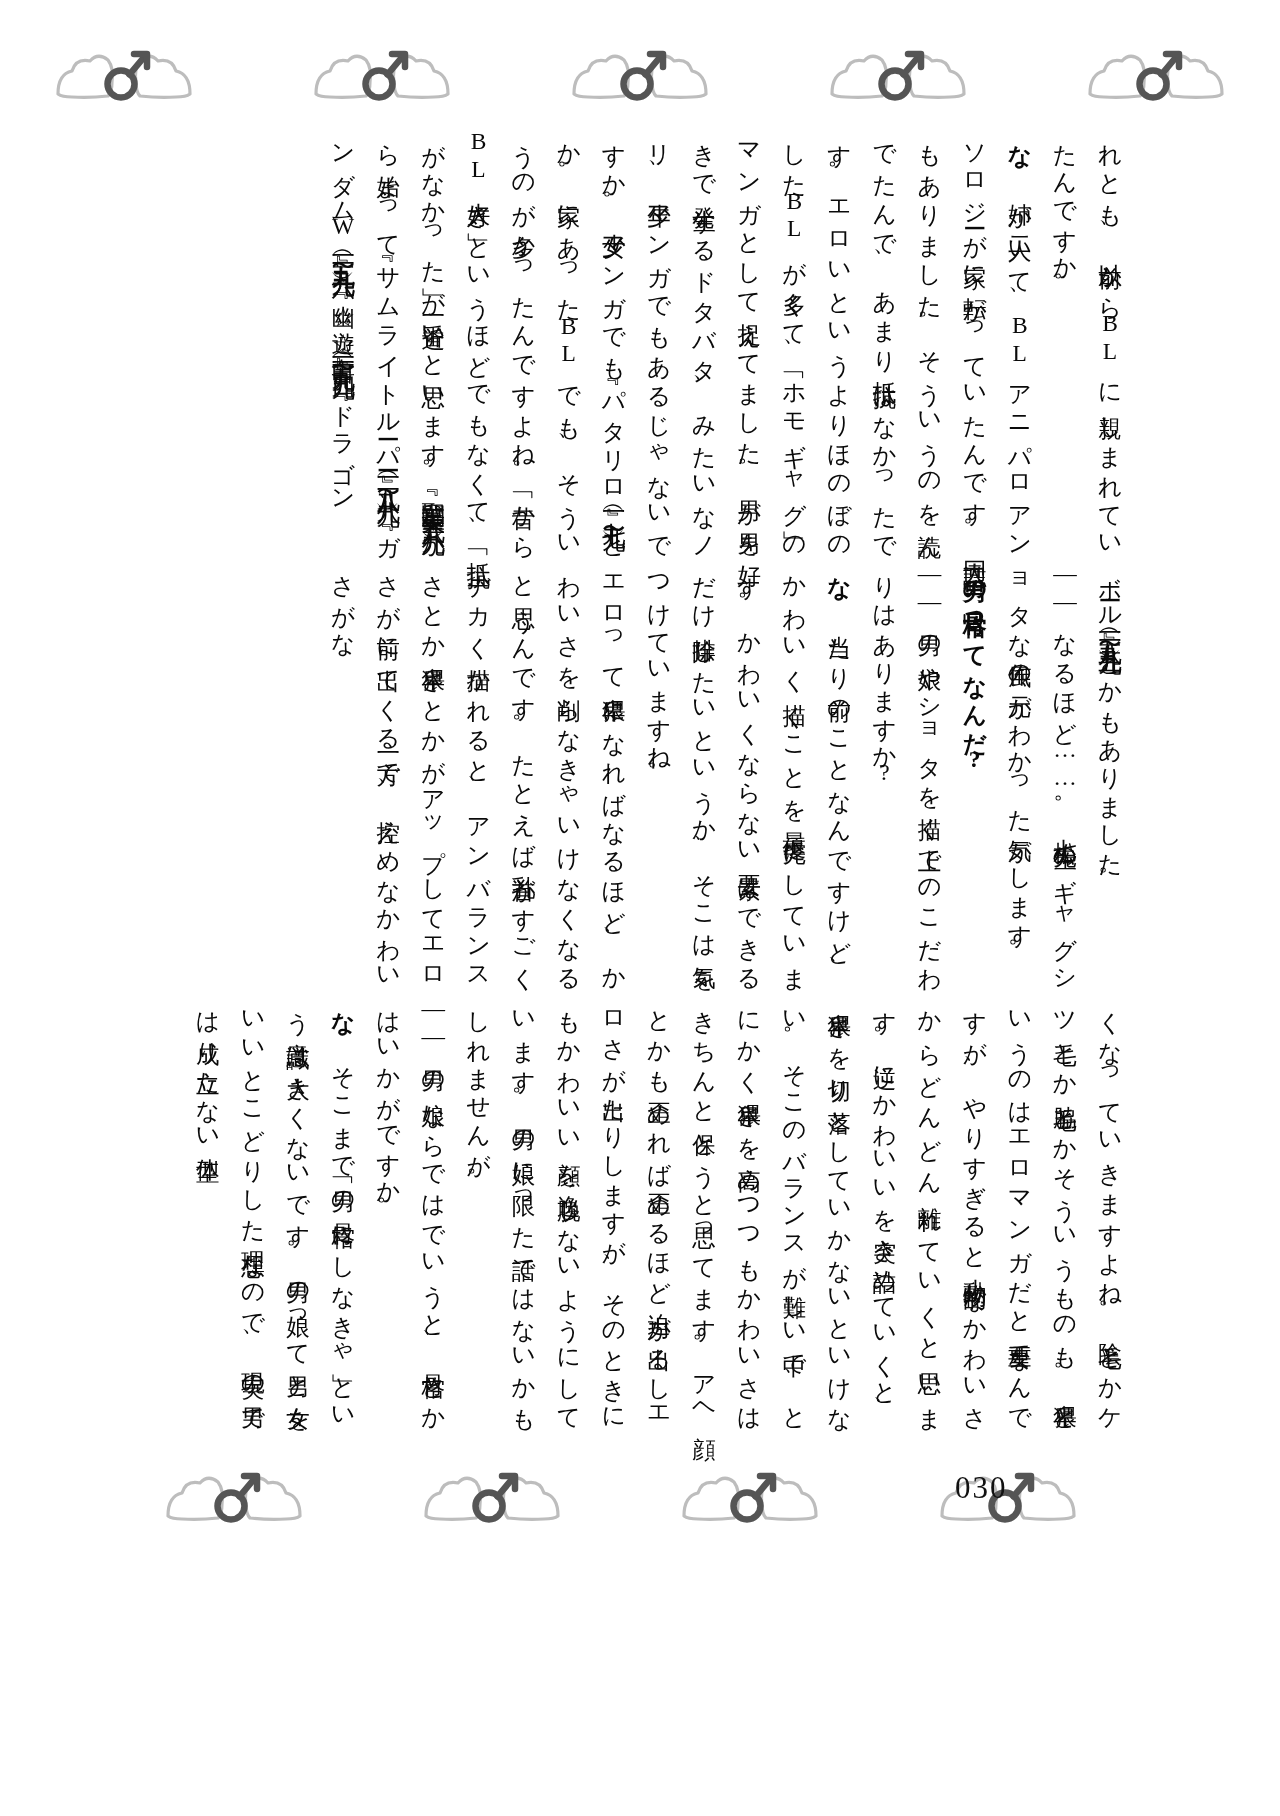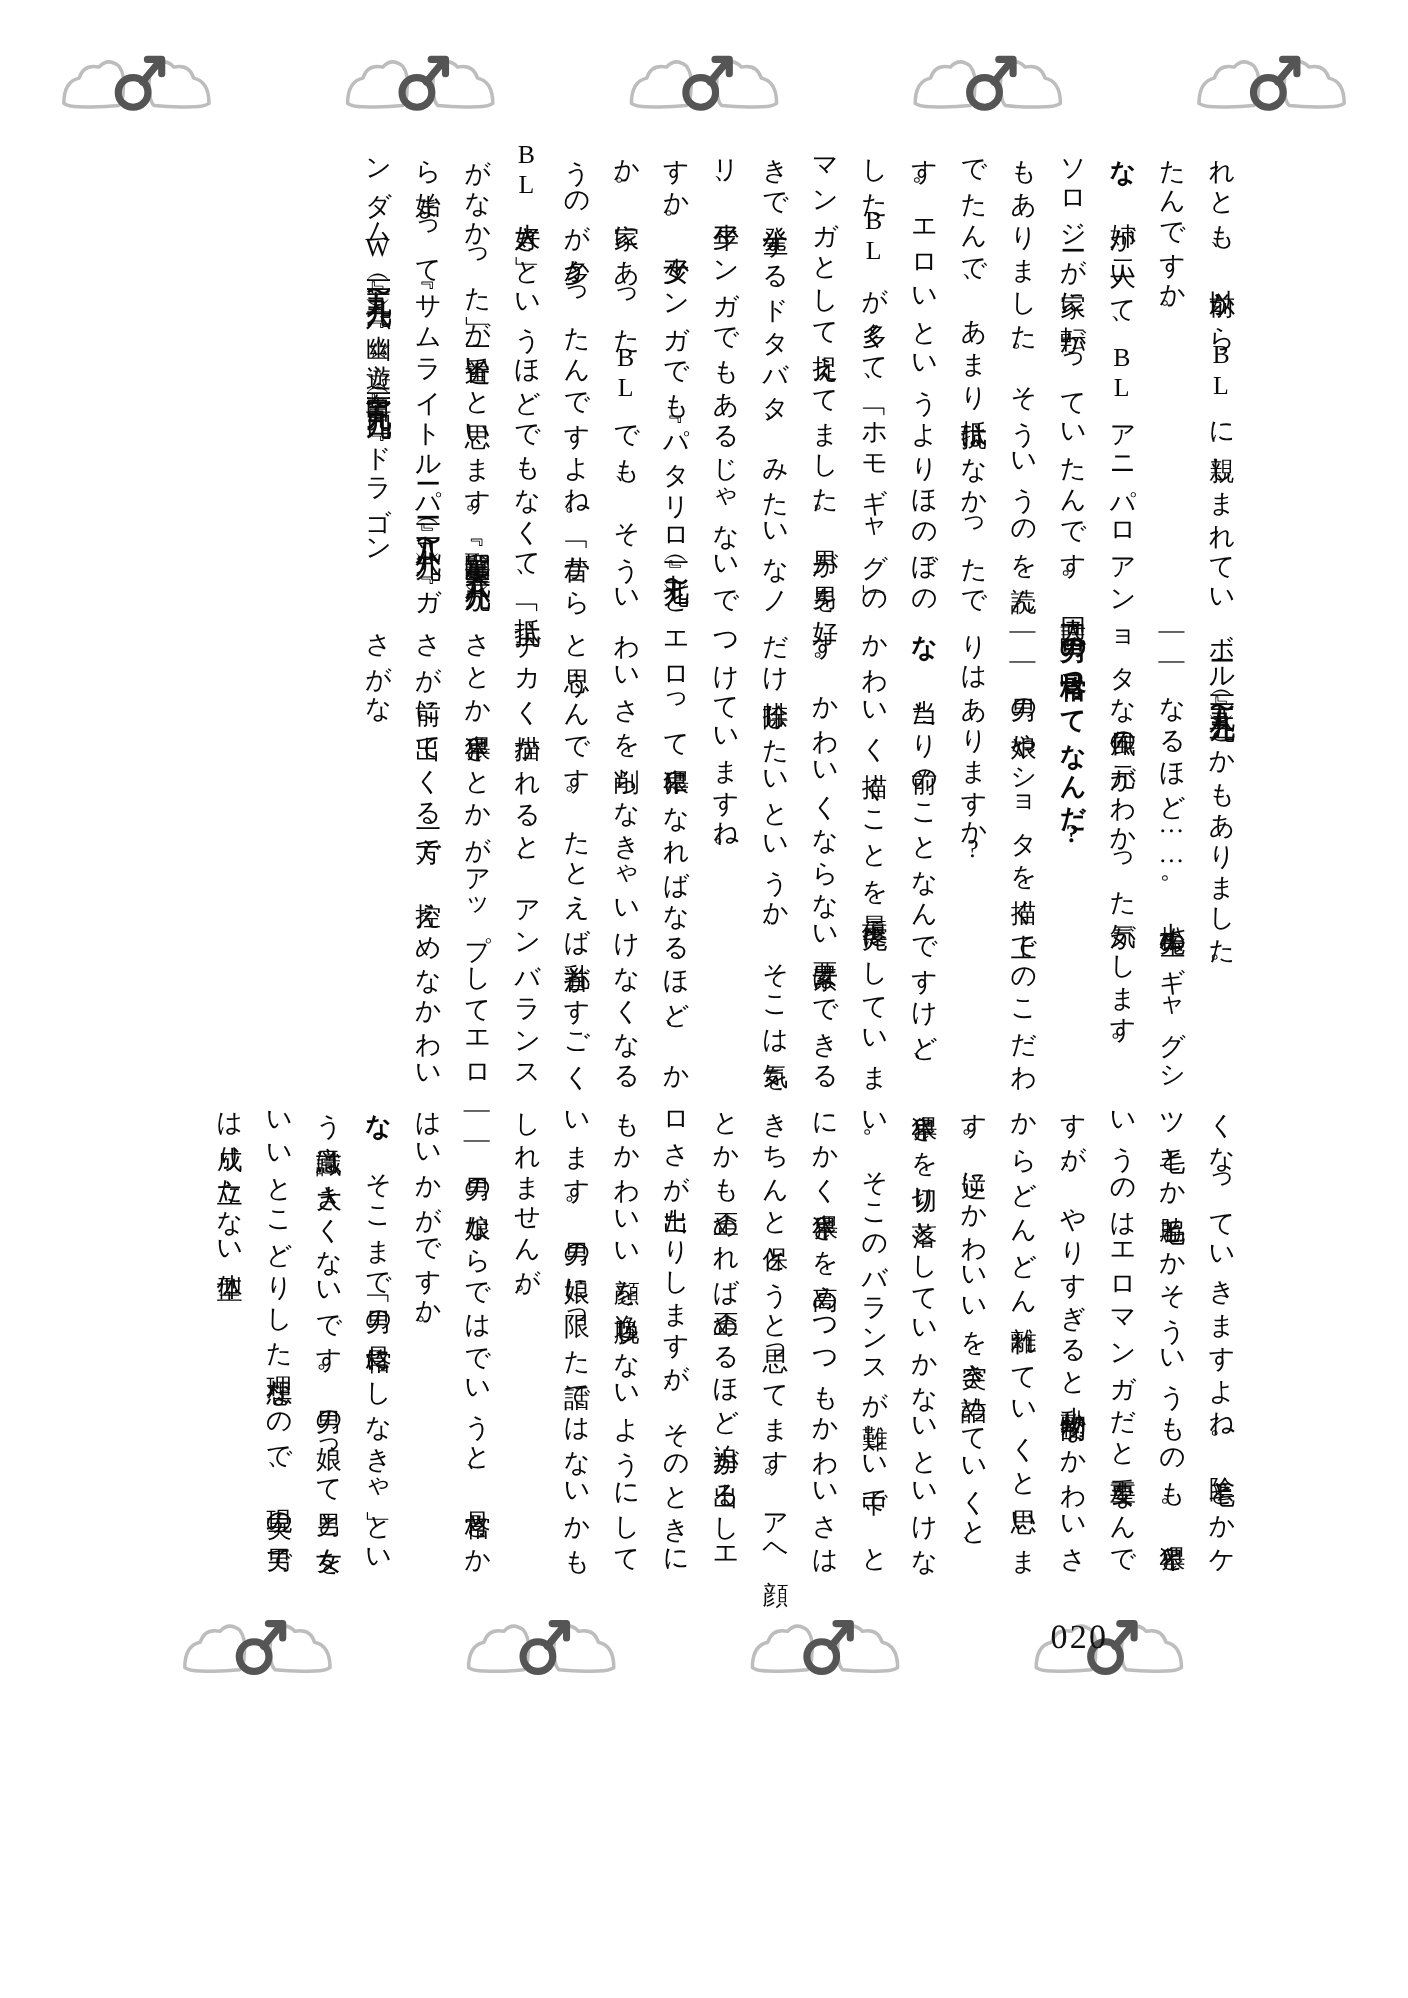--- a/index.html
+++ b/index.html
@@ -223,15 +223,15 @@
         </g>
         <g fill="none" stroke="#555" stroke-width="6.5" stroke-linecap="round" stroke-linejoin="round">
           <circle cx="71" cy="50" r="13.5"></circle>
           <path d="M79.5 40.5 L95 22"></path>
           <path d="M84 20 L97 20 L97 33"></path>
         </g>
       </svg>
     </div>
   </div>
 
-  <div class="folio">020</div>
+  <div class="folio">030</div>
 
 </div>
 
 </body></html>

